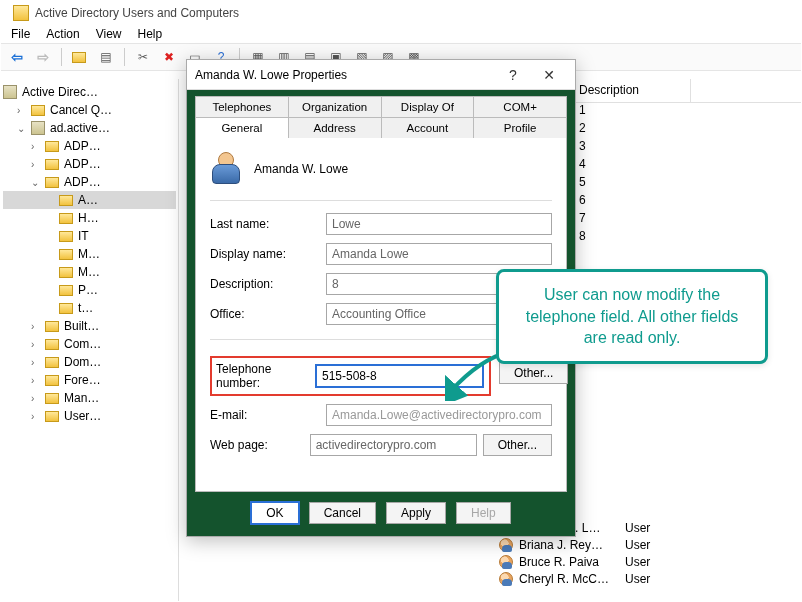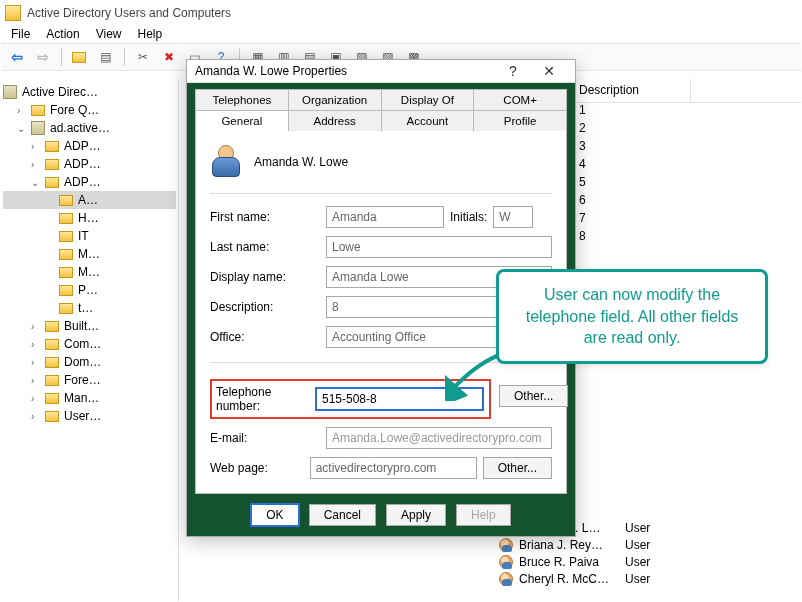--- a/index.html
+++ b/index.html
@@ -18,21 +18,21 @@
     position: absolute;
     inset: 0;
     border: 1px solid #fff;
   }
   
   .main-titlebar {
     height: 24px;
     background: #fff;
     display: flex;
     align-items: center;
-    padding: 0 4px;
+    padding: 0 12px;
     gap: 6px;
   }
   .ad-icon {
     width: 16px; height: 16px;
     background: linear-gradient(#ffe89a,#f2c23e);
     border: 1px solid #c79a1a;
   }
   .main-title { color: #444; }
   .menubar {
     display: flex;
@@ -290,21 +290,21 @@
   <div class="content">
     <div class="tree">
       <div class="tree-row">
         <span class="ad-folder-icon"></span>
         <span>Active Direc…</span>
       </div>
       <div id="tree-items">
           <div class="tree-row pad1">
             <span class="caret">›</span>
             <span class="folder-icon"></span>
-            <span>Fore Q…</span>
+            <span>Cancel Q…</span>
           </div>
           <div class="tree-row pad1">
             <span class="caret">⌄</span>
             <span class="ad-folder-icon"></span>
             <span>ad.active…</span>
           </div>
           <div class="tree-row pad2">
             <span class="caret">›</span>
             <span class="folder-icon"></span>
             <span>ADP…</span>
@@ -448,26 +448,20 @@
         <div class="person-row">
           <div class="person-icon">
               <div class="head"></div>
               <div class="body"></div>
             </div>
           <span>Amanda W. Lowe</span>
         </div>
         <div class="hr"></div>
 
         <div class="form-row">
-          <label>First name:</label>
-          <input readonly="" style="width: 118px;" value="Amanda">
-          <label style="width:auto">Initials:</label>
-          <input readonly="" style="width: 40px;" value="W">
-        </div>
-        <div class="form-row">
           <label>Last name:</label>
           <input readonly="" style="flex: 1 1 0%;" value="Lowe">
         </div>
         <div class="form-row">
           <label>Display name:</label>
           <input readonly="" style="flex: 1 1 0%;" value="Amanda Lowe">
         </div>
         <div class="form-row">
           <label>Description:</label>
           <input readonly="" style="flex: 1 1 0%;" value="8">

